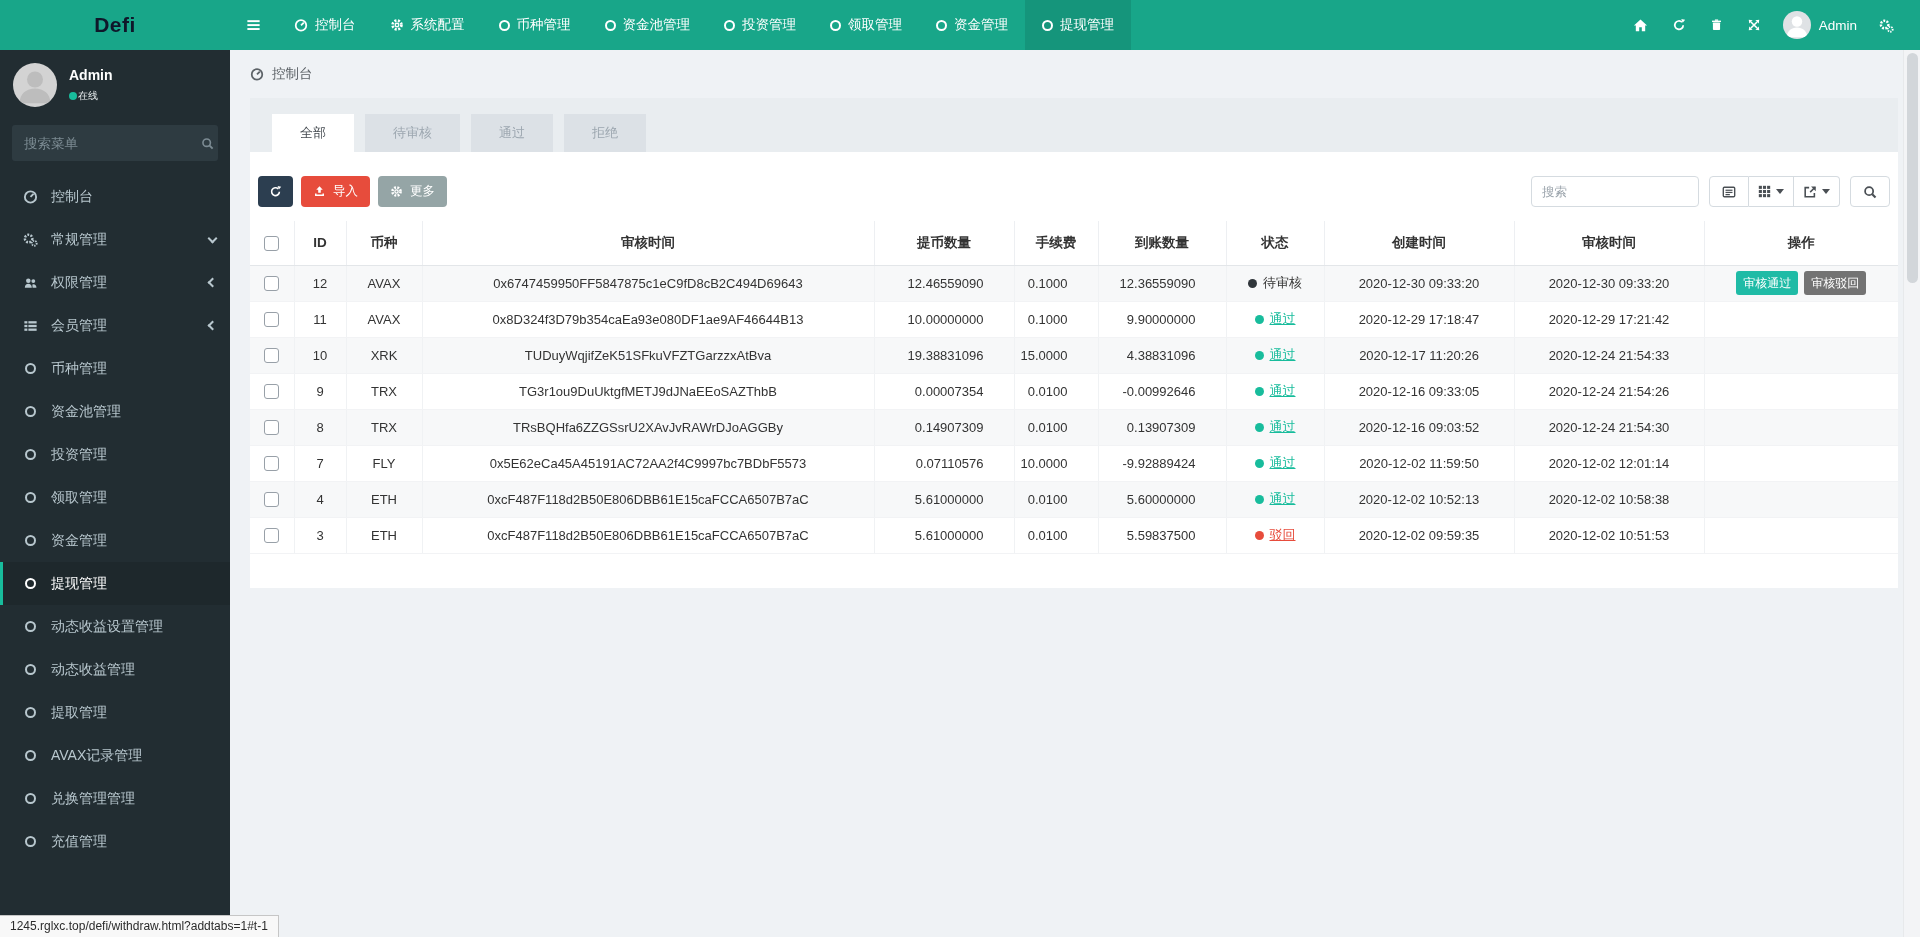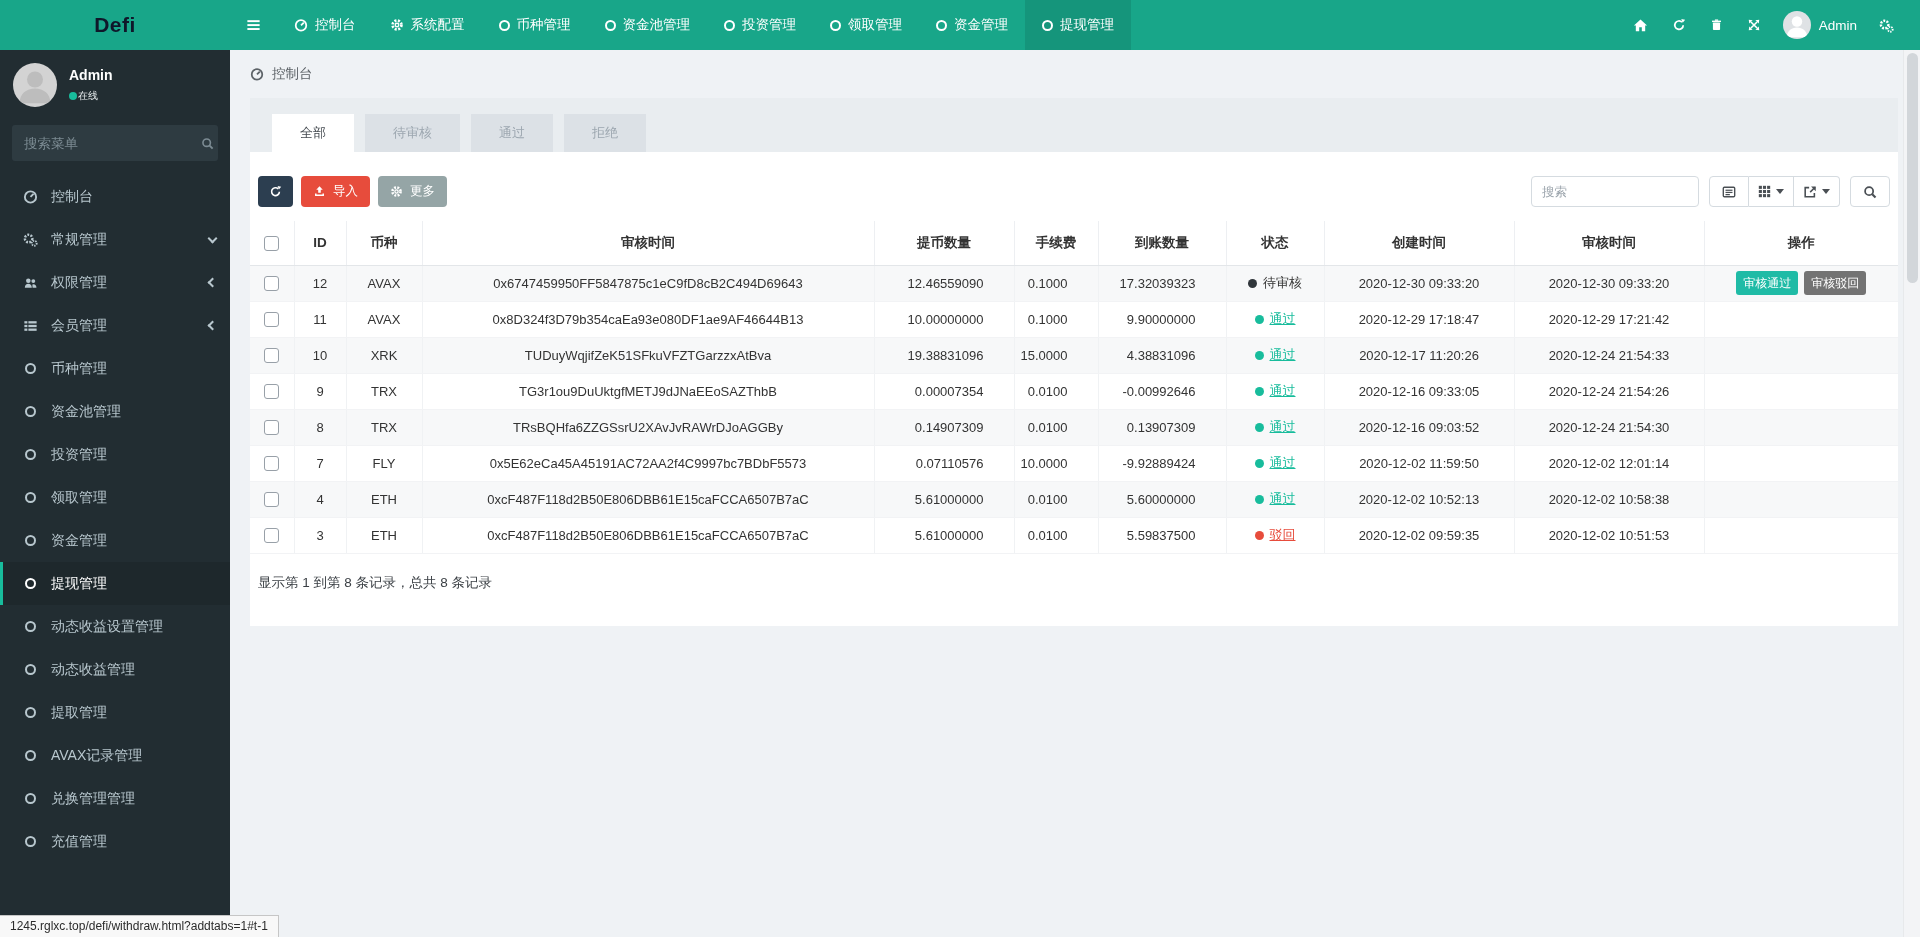--- a/index.html
+++ b/index.html
@@ -472,21 +472,21 @@
         </tr>
       </thead>
       <tbody>
         <tr>
           <td><span class="cb"></span></td>
           <td>12</td>
           <td>AVAX</td>
           <td>0x6747459950FF5847875c1eC9fD8cB2C494D69643</td>
           <td class="num">12.46559090</td>
           <td class="num">0.1000</td>
-          <td class="num">17.32039323</td>
+          <td class="num">12.36559090</td>
           <td><span class="st pending">
                 <i class="dot"></i>
                 <span class="stxt">待审核</span>
               </span></td>
           <td>2020-12-30 09:33:20</td>
           <td>2020-12-30 09:33:20</td>
           <td class="ops"><button class="abtn ap">审核通过</button><button class="abtn rj">审核驳回</button></td>
         </tr>
         <tr>
           <td><span class="cb"></span></td>
@@ -596,21 +596,20 @@
                 <i class="dot"></i>
                 <span class="stxt">驳回</span>
               </span></td>
           <td>2020-12-02 09:59:35</td>
           <td>2020-12-02 10:51:53</td>
           <td class="ops"></td>
         </tr>
       </tbody>
     </table>
 
-    <div class="summary">显示第 1 到第 8 条记录，总共 8 条记录</div>
   </div>
 </main>
 
 <div class="vscroll">
   <div class="vthumb"></div>
 </div>
 
 <div class="statusbar">1245.rglxc.top/defi/withdraw.html?addtabs=1#t-1</div>
 
 </body></html>

